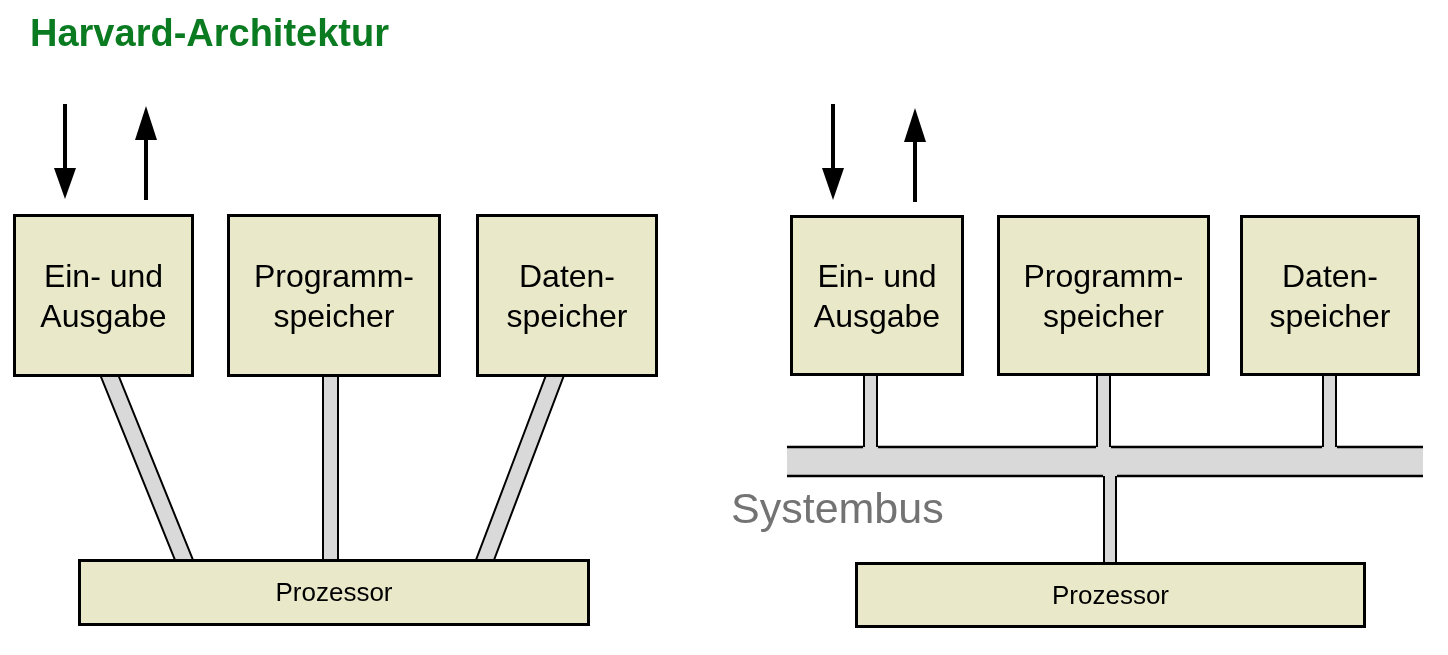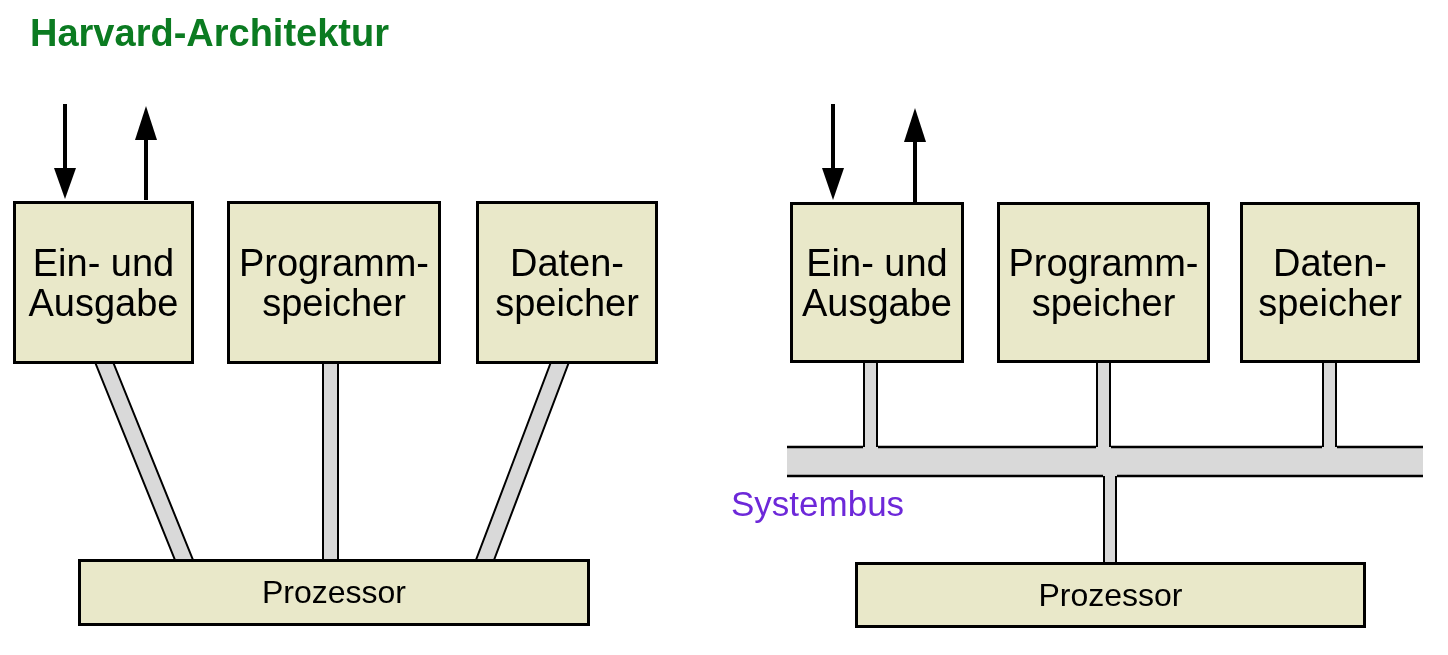--- a/index.html
+++ b/index.html
@@ -18,34 +18,34 @@
     font-size:38px; font-weight:bold; line-height:47px;
     color:#0b7b21; white-space:nowrap; z-index:2;
   }
   .node-box {
     position:absolute;
     background:#e9e8c9;
     border:3px solid #000000;
     box-sizing:border-box;
     display:flex; flex-direction:column;
     align-items:center; justify-content:center;
-    font-size:38px; line-height:40px; color:#000000;
-    text-align:center; z-index:1;
+    font-size:32px; line-height:40px; color:#000000;
+    text-align:center; z-index:1;margin-top:13px;
   }
   .proc-box {
     position:absolute;
     background:#e9e8c9;
     border:3px solid #000000;
     box-sizing:border-box;
     display:flex; align-items:center; justify-content:center;
-    font-size:32px; color:#000000; z-index:1;
+    font-size:26px; color:#000000; z-index:1;
   }
   .bus-label {
     position:absolute;
-    font-size:35px; color:#6d28d9; white-space:nowrap; z-index:2;
+    font-size:43px; color:#737373; white-space:nowrap; z-index:2;
   }
 </style>
 </head>
 <body>
 
 <div id="canvas">
 
   <svg id="connector-layer" viewBox="0 0 1448 655" xmlns="http://www.w3.org/2000/svg">
 
     <g>

